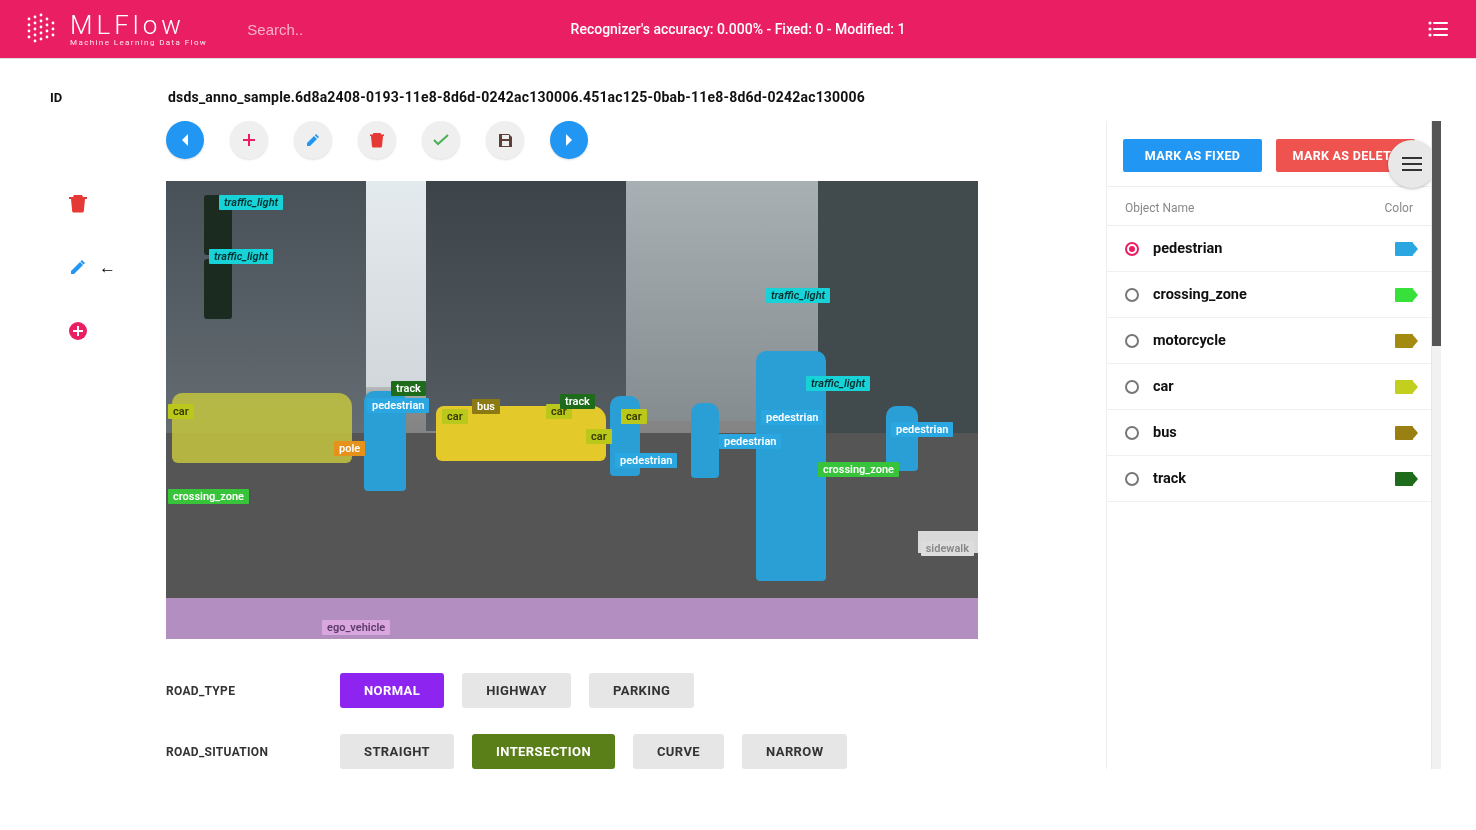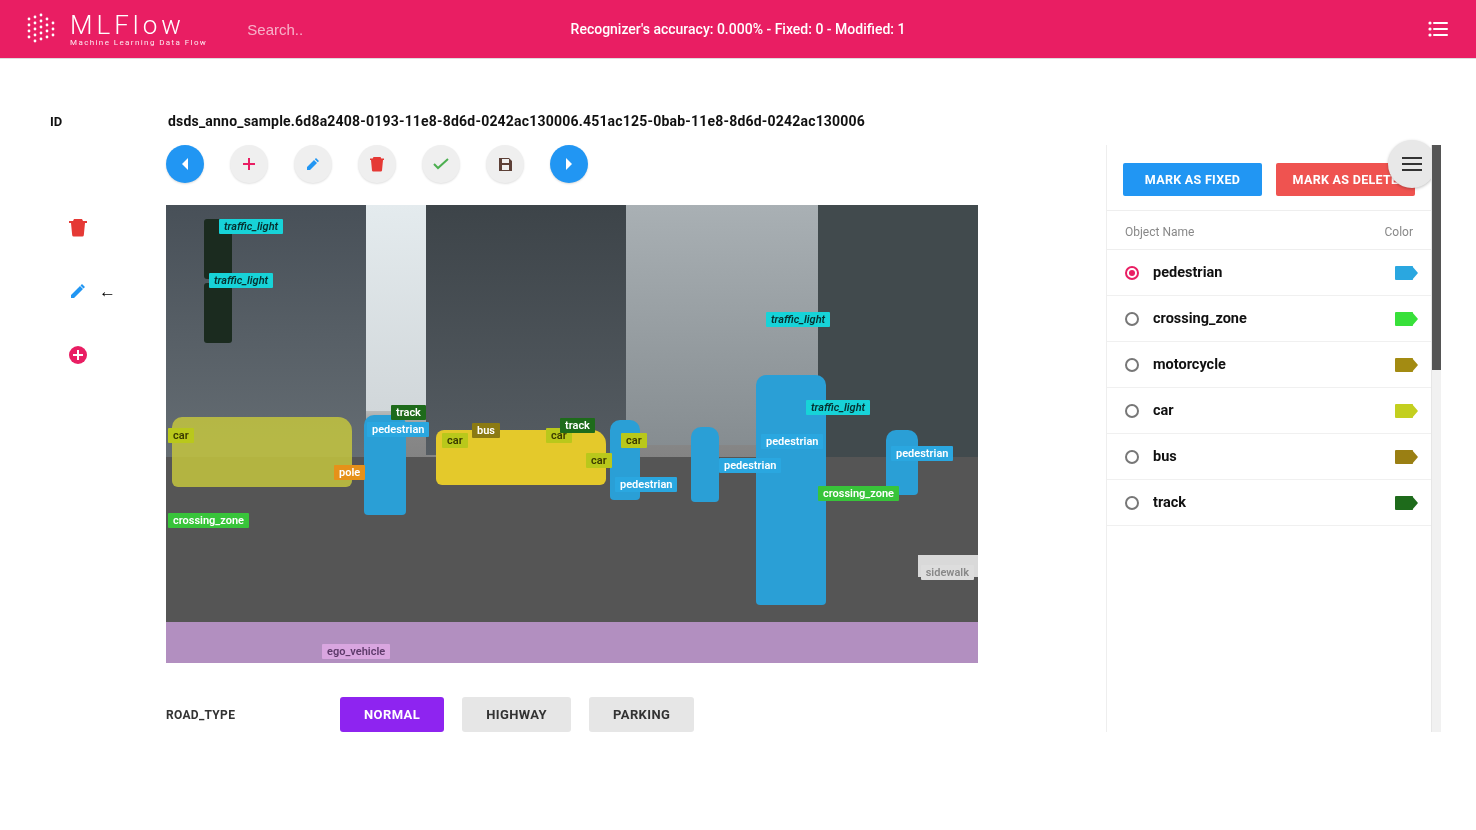--- a/index.html
+++ b/index.html
@@ -14,21 +14,21 @@
 .logo-text .sub { font-size: 8px; letter-spacing: 1.4px; opacity: .9; margin-top: 1px;}
 .search-wrap { margin-left: 40px; }
 .search-wrap input { background: transparent; border: none; outline: none; color: rgba(255,255,255,.85); font-size: 15px; width: 180px; }
 .search-wrap input::placeholder { color: rgba(255,255,255,.65); }
 .status-text { position: absolute; left: 50%; transform: translateX(-50%); font-size: 14px; font-weight: 500; }
 .menu-icon { margin-left: auto; font-size: 20px; cursor: pointer; padding: 4px;}
 
 .page-shadow { height: 1px; background: #ddd; }
 
 
-.id-row { display: flex; align-items: flex-end; padding: 30px 0 16px 50px; margin-top: 24px; }
+.id-row { display: flex; align-items: flex-end; padding: 30px 0 16px 50px; }
 .id-label { width: 118px; font-weight: 700; font-size: 13px; color: #111; }
 .id-value { font-weight: 700; font-size: 14px; color: #111; letter-spacing: .2px; }
 
 
 .main { display: flex; padding-left: 50px; }
 .left-tools { width: 56px; display: flex; flex-direction: column; align-items: center; padding-top: 68px; gap: 36px; }
 .tool-btn { width: 28px; height: 28px; display: flex; align-items: center; justify-content: center; cursor: pointer; position: relative;}
 .tool-btn.with-arrow::after { content: "←"; position: absolute; right: -24px; font-size: 17px; color:#000;}
 
 .center { flex: 1; max-width: 980px; padding-left: 60px; }
@@ -275,20 +275,29 @@
     </div>
 
     <div class="cat-row">
       <div class="cat-label">ROAD_TYPE</div>
       <div class="chip-row">
         <div class="chip sel-purple">NORMAL</div>
         <div class="chip">HIGHWAY</div>
         <div class="chip">PARKING</div>
       </div>
     </div>
+    <div class="cat-row" style="margin-top:26px;">
+      <div class="cat-label">ROAD_SITUATION</div>
+      <div class="chip-row">
+        <div class="chip">STRAIGHT</div>
+        <div class="chip sel-olive">INTERSECTION</div>
+        <div class="chip">CURVE</div>
+        <div class="chip">NARROW</div>
+      </div>
+    </div>
   </div>
 
   <div class="right">
     <div class="panel">
       <div class="panel-top">
         <div class="pbtn fixed">MARK AS FIXED</div>
         <div class="pbtn del">MARK AS DELETE</div>
       </div>
       <div class="panel-head">
         <div class="c1">Object Name</div>

